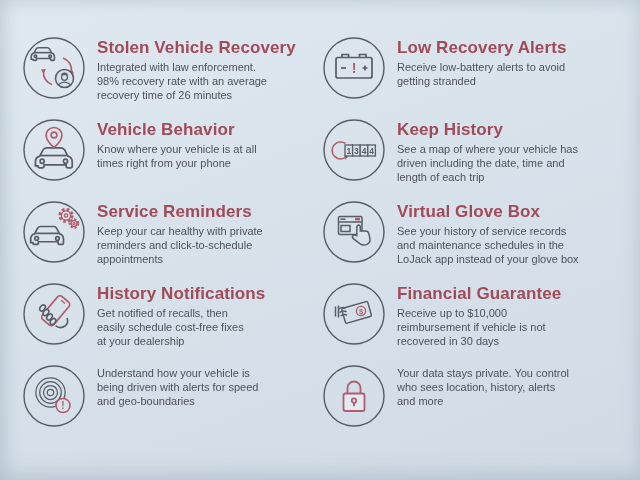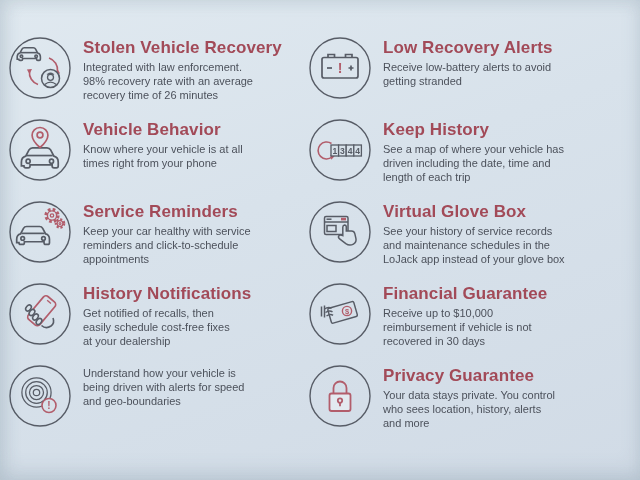--- a/index.html
+++ b/index.html
@@ -13,21 +13,21 @@
   body{
     width:640px;height:480px;position:relative;overflow:hidden;
     font-family:"Liberation Sans",sans-serif;
     background:linear-gradient(160deg,#e0e9f0 0%,#d8e2eb 42%,#d1dbe6 100%);
   }
   body::after{
     content:"";position:absolute;inset:0;pointer-events:none;
     box-shadow:inset 0 -8px 20px rgba(90,110,130,.16), inset 8px 0 16px rgba(90,110,130,.08), inset 0 6px 14px rgba(120,140,160,.07);
   }
   .features{
-    position:absolute;left:8px;top:36px;
+    position:absolute;left:22px;top:36px;
     display:grid;
     grid-template-columns:300px 296px;
     grid-template-rows:repeat(5,82px);
     grid-auto-flow:column;
   }
   .feature{display:flex;align-items:flex-start;gap:11px;}
   .icon{flex:none;width:64px;height:64px;}
   .icon svg{width:64px;height:64px;display:block;}
   .text{padding-top:2px;max-width:242px;}
   .title{font-size:17px;font-weight:700;color:var(--heading);margin-bottom:2px;letter-spacing:.1px;}
@@ -104,21 +104,21 @@
           <circle cx="44" cy="15.5" r="4.6" stroke-width="1.4"></circle>
           <circle cx="44" cy="15.5" r="1.7" stroke-width="1.3"></circle>
           <circle cx="52" cy="23.5" r="4" stroke-width="2.6" stroke-dasharray="2 1.7"></circle>
           <circle cx="52" cy="23.5" r="2.9" stroke-width="1.2"></circle>
           <circle cx="52" cy="23.5" r="1" stroke-width="1.1"></circle>
         </g>
       </svg>
     </span>
     <div class="text">
       <div class="title">Service Reminders</div>
-      <div class="desc">Keep your car healthy with service
+      <div class="desc">Keep your car healthy with private
 reminders and click-to-schedule
 appointments</div>
     </div>
   </div>
 
   <div class="feature">
     <span class="icon">
       <svg viewBox="0 0 64 64">
         <circle class="ring" cx="32" cy="32" r="30"></circle>
         <g transform="rotate(40 32 30)">
@@ -266,20 +266,19 @@
         <circle class="ring" cx="32" cy="32" r="30"></circle>
         <g stroke="var(--icon-accent)" fill="none" stroke-width="1.8">
           <path d="M25.5 29.5 v-5.5 a6.5 6.5 0 0 1 13 0 v5.5"></path>
           <rect x="21.5" y="29.5" width="21" height="17.5" rx="2" fill="rgba(246,249,251,0.45)"></rect>
           <circle cx="32" cy="36.6" r="2.2"></circle>
           <path d="M32 38.8 v3.4"></path>
         </g>
       </svg>
     </span>
     <div class="text">
-      <div class="title">Privacy Guarantee</div>
       <div class="desc">Your data stays private. You control
 who sees location, history, alerts
 and more</div>
     </div>
   </div>
 
 </div>
 
 </body></html>

